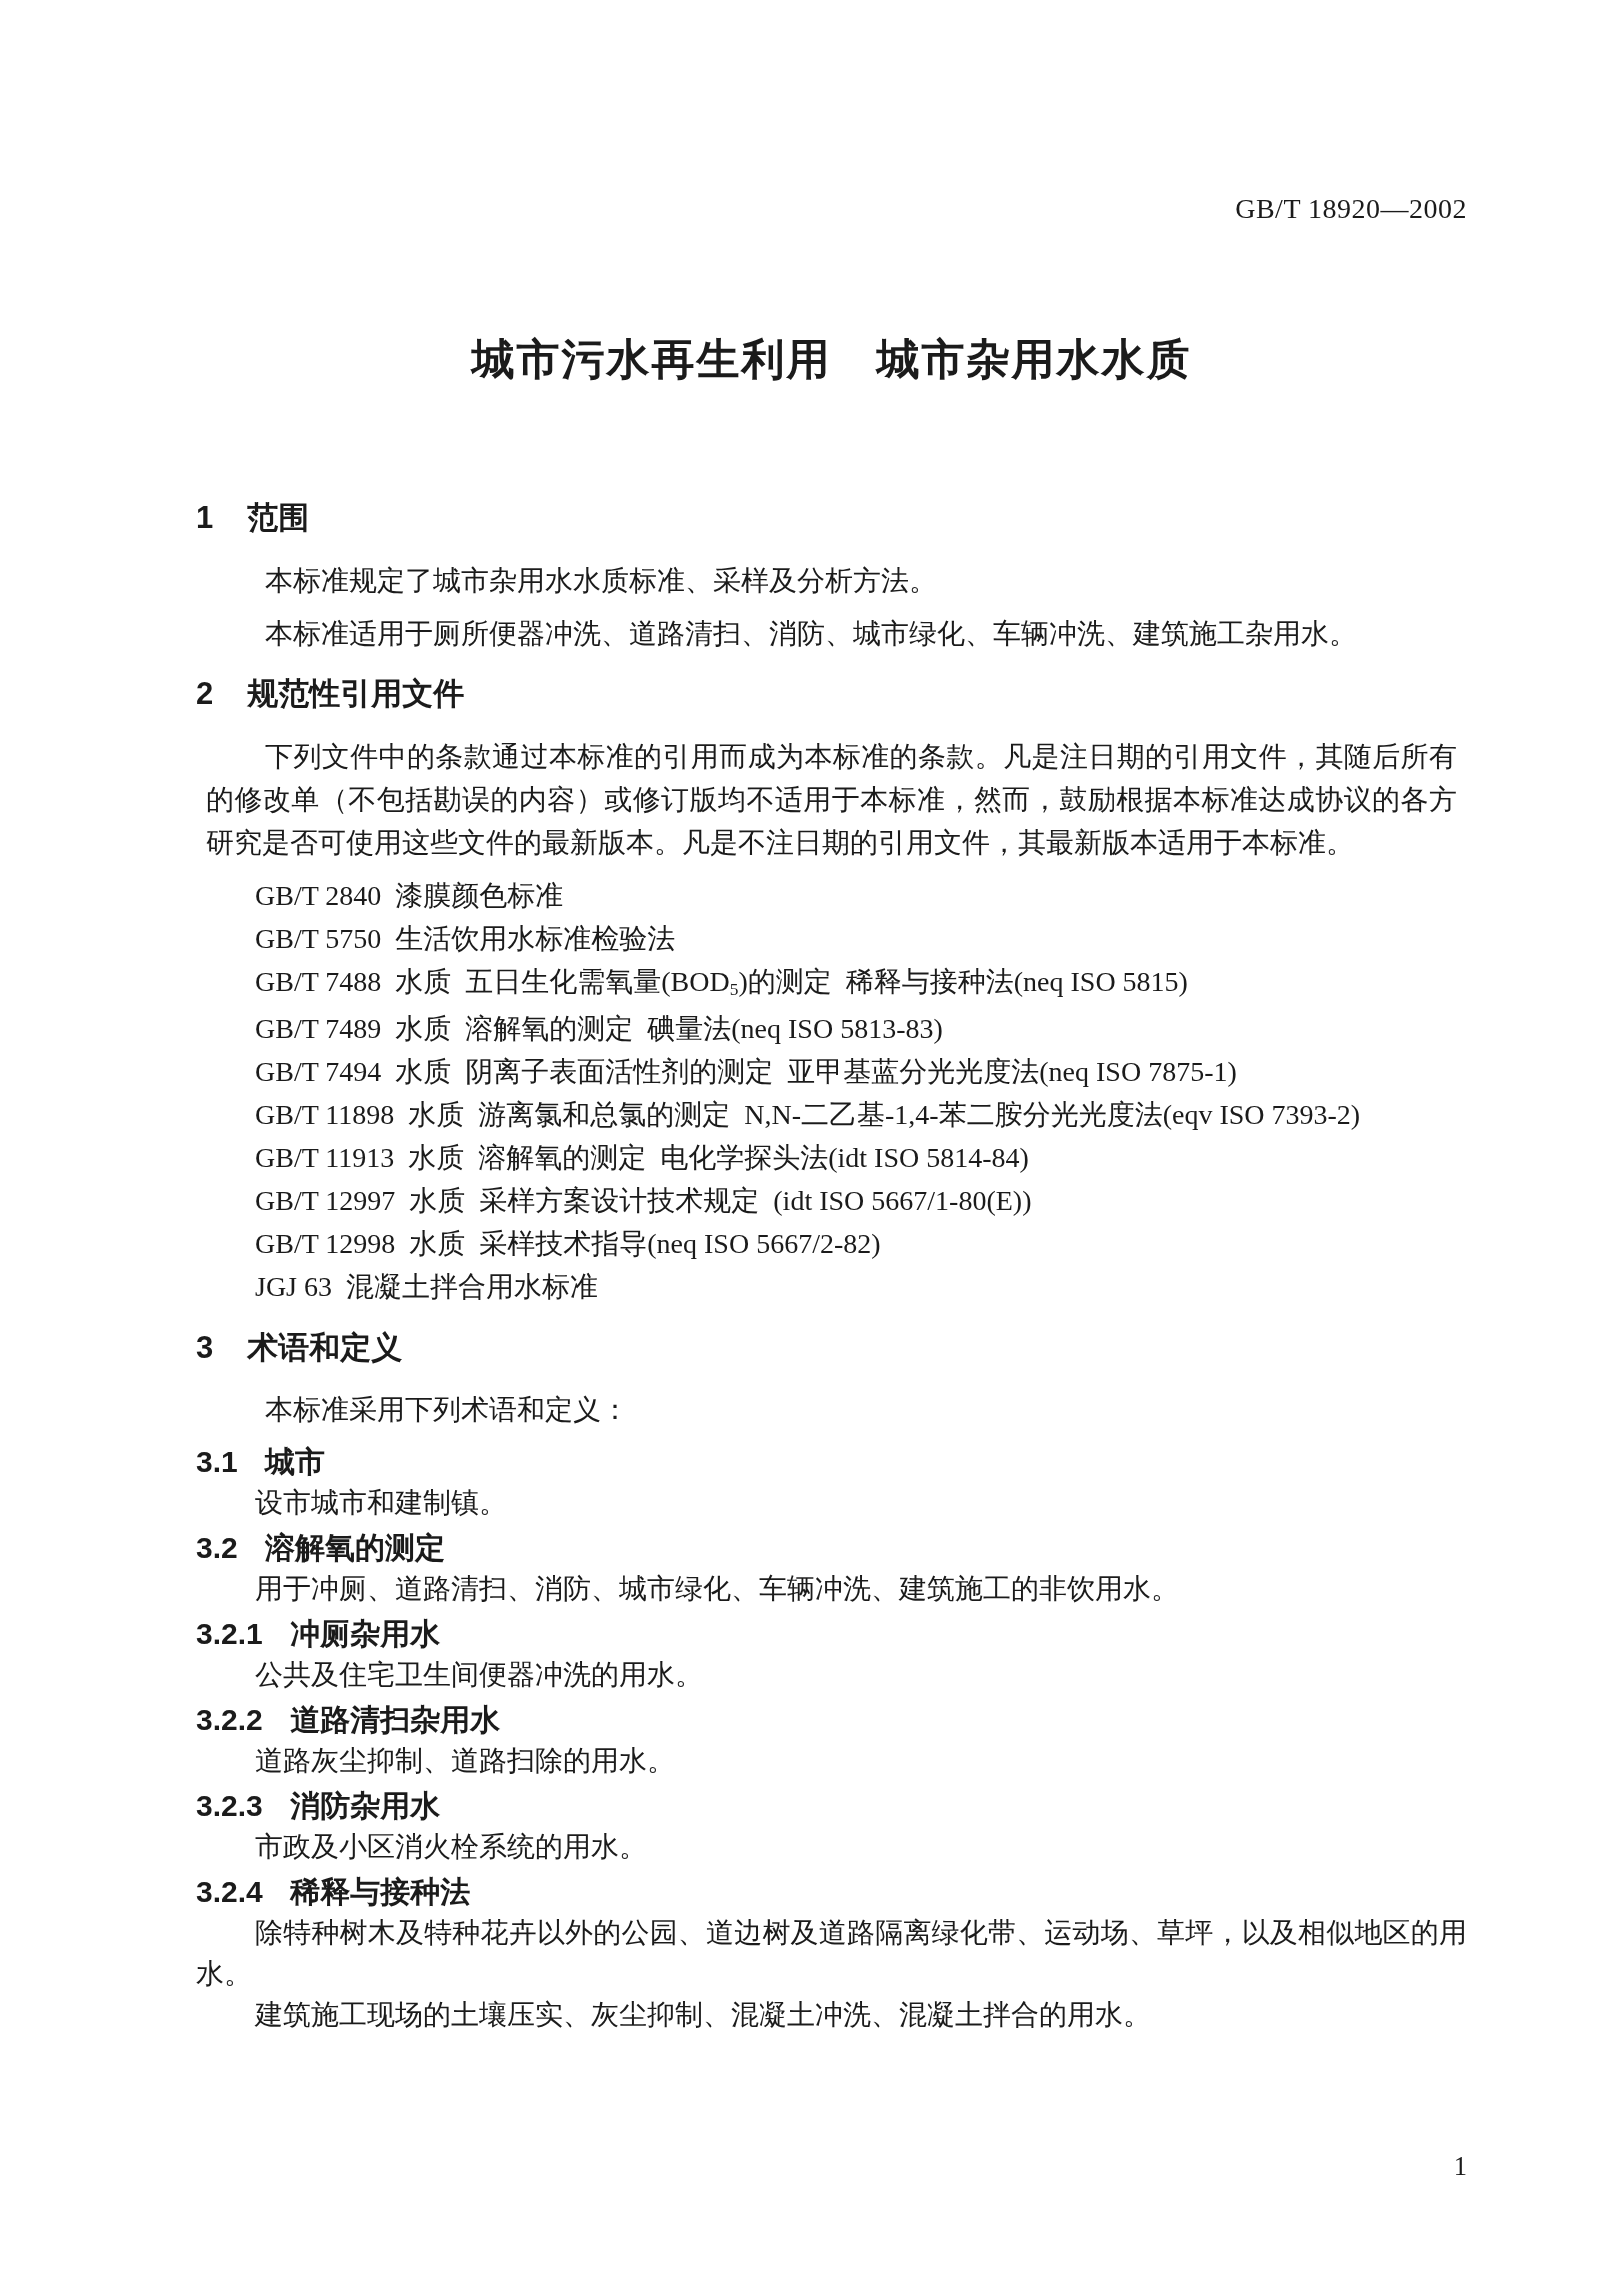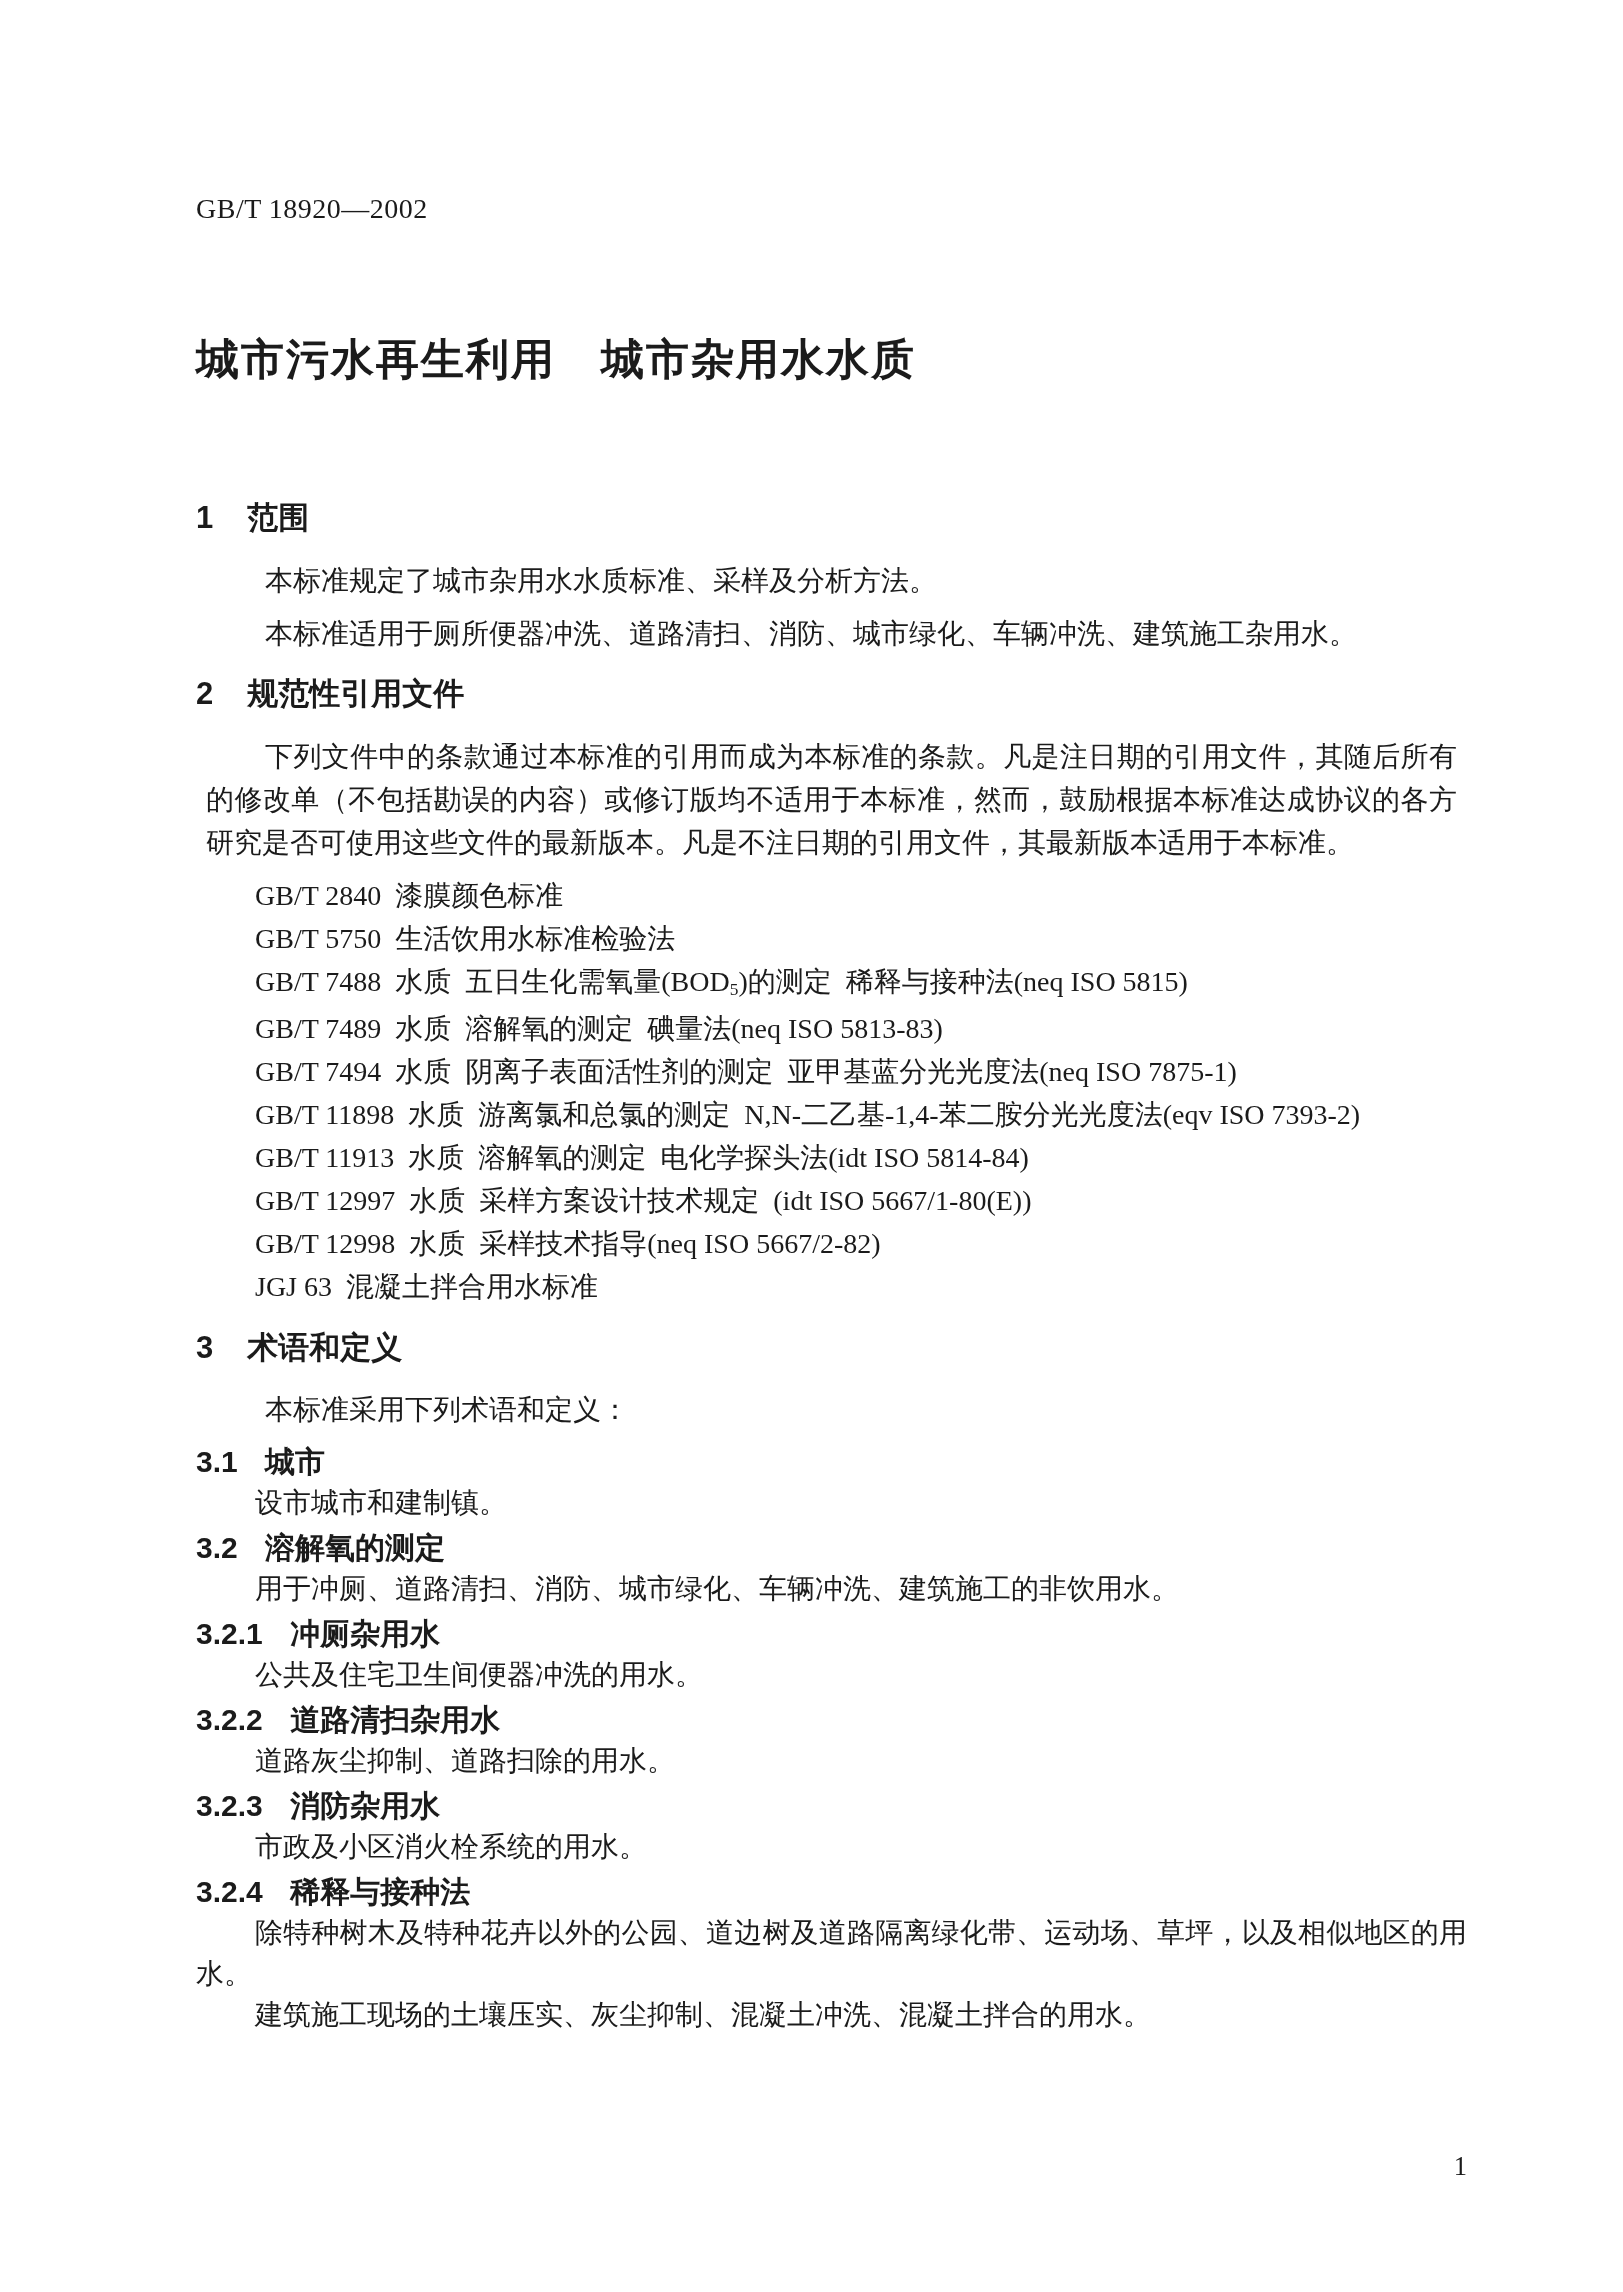--- a/index.html
+++ b/index.html
@@ -9,28 +9,28 @@
     height: 2293px;
     background: #ffffff;
     box-sizing: border-box;
     padding: 0 156px 0 196px;
     overflow: hidden;
     font-family: "Liberation Serif", "DejaVu Serif", serif;
     color: #1b1b1b;
   }
   .doc-code {
     margin-top: 192px;
-    text-align: left;
+    text-align: right;
     font-size: 28px;
     line-height: 33px;
     letter-spacing: 0.5px;
   }
   .doc-title {
     margin: 110px 0 0 0;
-    text-align: left;
+    text-align: center;
     font-family: "Liberation Sans", "DejaVu Sans", sans-serif;
     font-weight: 700;
     font-size: 43px;
     line-height: 49px;
     letter-spacing: 2px;
   }
   .sec-h {
     margin: 15.7px 0 17.6px 0;
     font-family: "Liberation Sans", "DejaVu Sans", sans-serif;
     font-weight: 700;

